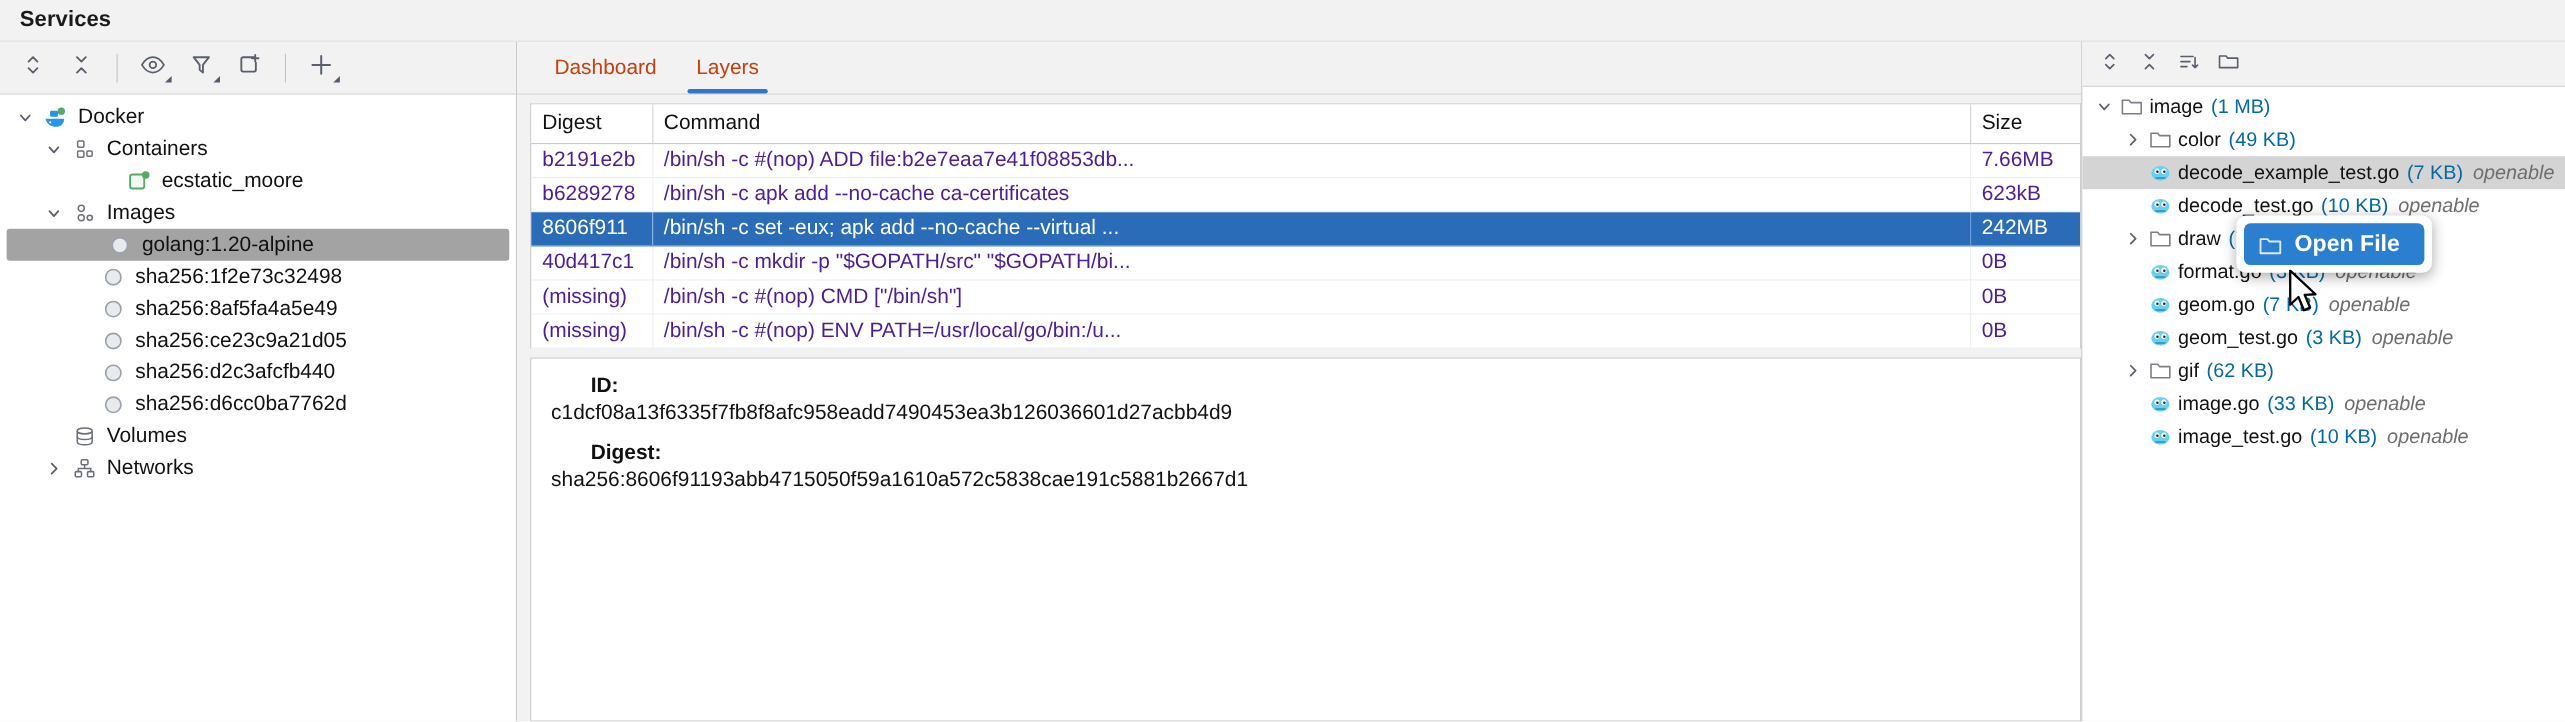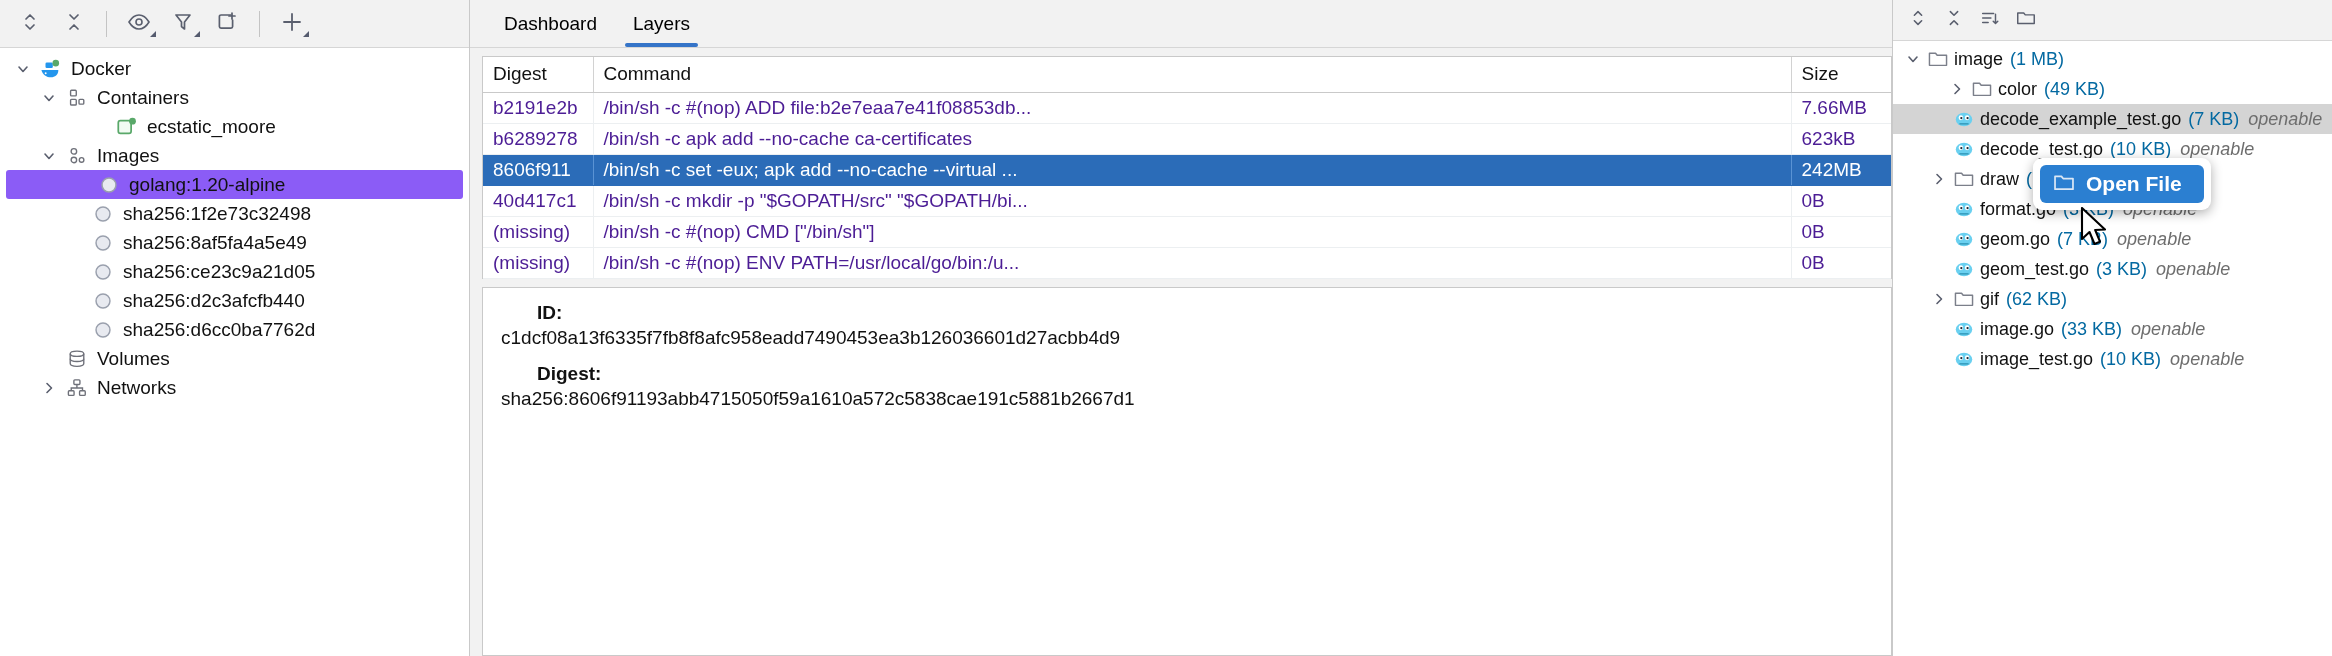--- a/index.html
+++ b/index.html
@@ -49,21 +49,21 @@
     border-left: 6px solid transparent;
     border-bottom: 6px solid #555b6e;
   }
 
   .tree { flex: 1; overflow: hidden; padding-top: 6px; font-size: 19px; color: #111; }
   .trow {
     display: flex; align-items: center;
     height: 29px; padding-right: 8px;
     white-space: nowrap;
   }
-  .trow.selected { background: #8b5cf6; border-radius: 3px; margin: 0 6px; }
+  .trow.selected { background: #a3a3a3; border-radius: 3px; margin: 0 6px; }
   .chev {
     width: 26px; min-width: 26px; display: flex; align-items: center; justify-content: center;
   }
   .chev svg { display: block; }
   .ticon { width: 30px; min-width: 30px; display: flex; align-items: center; justify-content: center; }
   .tlabel { padding-left: 5px; }
 
   
   .center {
     flex: 1; min-width: 0;
@@ -73,21 +73,21 @@
   .tabsbar {
     height: 48px; min-height: 48px;
     display: flex; align-items: stretch;
     background: #f2f2f2;
     border-bottom: 1px solid #d6d6d6;
     padding-left: 16px;
   }
   .tab {
     display: flex; align-items: center;
     padding: 0 18px;
-    font-size: 19px; color: #000000;
+    font-size: 19px; color: #c2410c;
     position: relative;
   }
   .tab .under {
     display: none;
     position: absolute; left: 10px; right: 10px; bottom: 0; height: 4px;
     background: #3574c8; border-radius: 2px;
   }
   .tab.active .under { display: block; }
 
   .centerbody { flex: 1; min-height: 0; padding: 8px 0 0 12px; display: flex; flex-direction: column; }
@@ -160,35 +160,38 @@
   .ctxmenu {
     position: absolute;
     left: 140px; top: 158px;
     background: #ffffff;
     border-radius: 9px;
     box-shadow: 0 3px 12px rgba(0,0,0,.32);
     padding: 7px;
     z-index: 40;
   }
   .ctxitem {
-    display: flex; align-items: flex-start;
+    display: flex; align-items: flex-end;
     background: #2b7fd1; color: #ffffff;
     border-radius: 6px;
     padding: 7px 22px 7px 12px;
     font-size: 21px; font-weight: 600;
     white-space: nowrap;
   }
   .ctxitem .ci { margin-right: 10px; display: flex; }
   .cursor { position: absolute; left: 186px; top: 207px; z-index: 60; pointer-events: none; }
 </style>
 </head>
 <body>
 
 <div class="app">
 
+  <div class="titlebar">
+    <span class="title">Services</span>
+  </div>
 
   <div class="body">
 
     <div class="left">
       <div class="left-toolbar">
 
         <div class="tbtn">
           <span>
             <svg width="22" height="22" viewBox="0 0 22 22" fill="none" stroke="#5a5f6e" stroke-width="1.7" stroke-linecap="round" stroke-linejoin="round">
               <path d="M7 8 L11 4 L15 8"></path>
@@ -497,21 +500,21 @@
               </svg>
             </span>
             <span class="ficon">
               <svg width="22" height="20" viewBox="0 0 24 22" fill="none" stroke="#7b7f8a" stroke-width="1.6" stroke-linejoin="round">
                 <path d="M2.6 4.6 H9.3 L11.1 6.9 H21.4 V18 H2.6 Z"></path>
               </svg>
             </span>
             <span class="fname">image</span>
             <span class="fsize">(1 MB)</span>
           </div>
-          <div class="frow" style="padding-left: 52px;">
+          <div class="frow" style="padding-left: 34px;">
             <span class="fchev">
               <svg width="16" height="16" viewBox="0 0 16 16" fill="none" stroke="#5a5f6e" stroke-width="1.6" stroke-linecap="round" stroke-linejoin="round">
                 <path d="M6 3.5 L10.5 8 L6 12.5"></path>
               </svg>
             </span>
             <span class="ficon">
               <svg width="22" height="20" viewBox="0 0 24 22" fill="none" stroke="#7b7f8a" stroke-width="1.6" stroke-linejoin="round">
                 <path d="M2.6 4.6 H9.3 L11.1 6.9 H21.4 V18 H2.6 Z"></path>
               </svg>
             </span>

